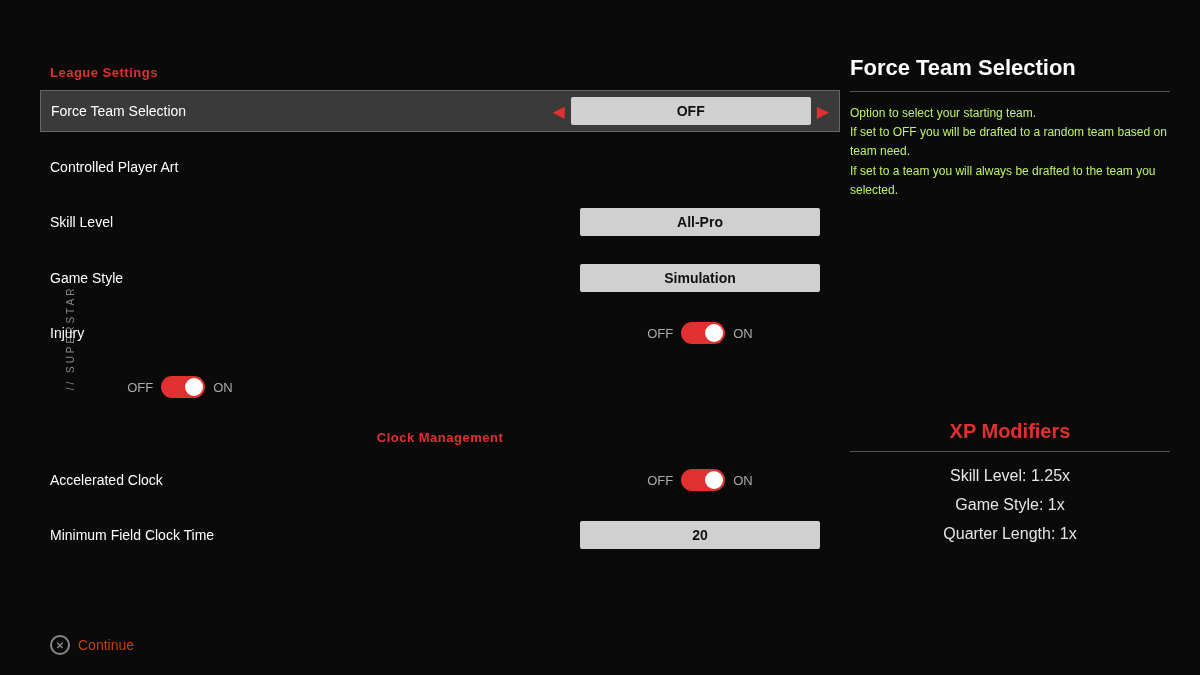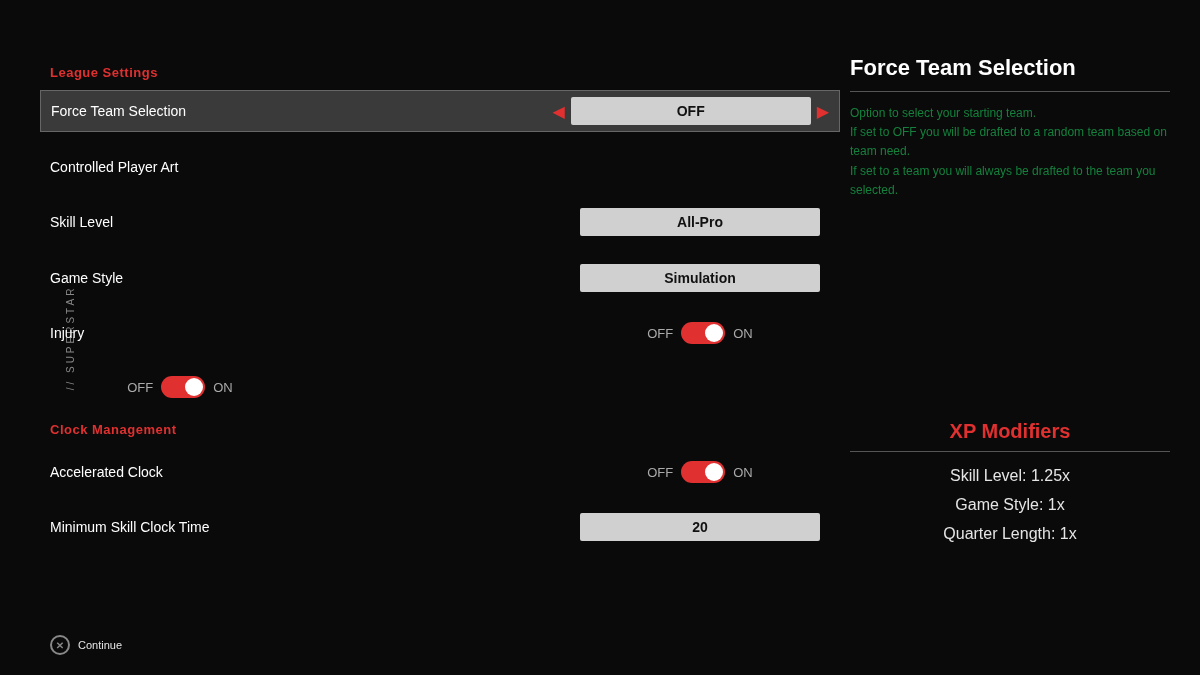--- a/index.html
+++ b/index.html
@@ -150,21 +150,21 @@
     }
 
     .info-divider {
       height: 1px;
       background-color: #555;
       margin-bottom: 12px;
     }
 
     .info-text {
       font-size: 12px;
-      color: #15803d;
+      color: #bef264;
       line-height: 1.6;
       margin-top: 12px;
     }
 
     .xp-card {
       margin-top: 220px;
       text-align: center;
     }
 
     .xp-title {
@@ -202,26 +202,27 @@
       border: 2px solid #888;
       display: flex;
       align-items: center;
       justify-content: center;
       font-size: 10px;
       color: #888;
       font-weight: bold;
     }
 
     .continue-label {
-      font-size: 11px;
-      color: #e5e5e5;
+      font-size: 14px;
+      color: #c2410c;
     }
 
     .clock-management-header {
-      margin-top: 16px;
+      margin-top: 24px;
+      text-align: center;
     }
   </style>
 </head>
 <body>
 
 <div class="vertical-text">// SUPERSTAR</div>
 
 <div class="main-content">
 
   <div class="section-header">League Settings</div>
@@ -290,21 +291,21 @@
         <span class="toggle-label">OFF</span>
         <div class="toggle-switch on">
           <div class="toggle-knob"></div>
         </div>
         <span class="toggle-label">ON</span>
       </div>
     </div>
   </div>
 
   <div class="setting-row">
-    <span class="setting-label">Minimum Skill Clock Time</span>
+    <span class="setting-label">Minimum Field Clock Time</span>
     <div class="setting-control">
       <div class="dropdown-box">20</div>
     </div>
   </div>
 
 </div>
 
 <div class="right-panel">
 
   <div class="info-card">

